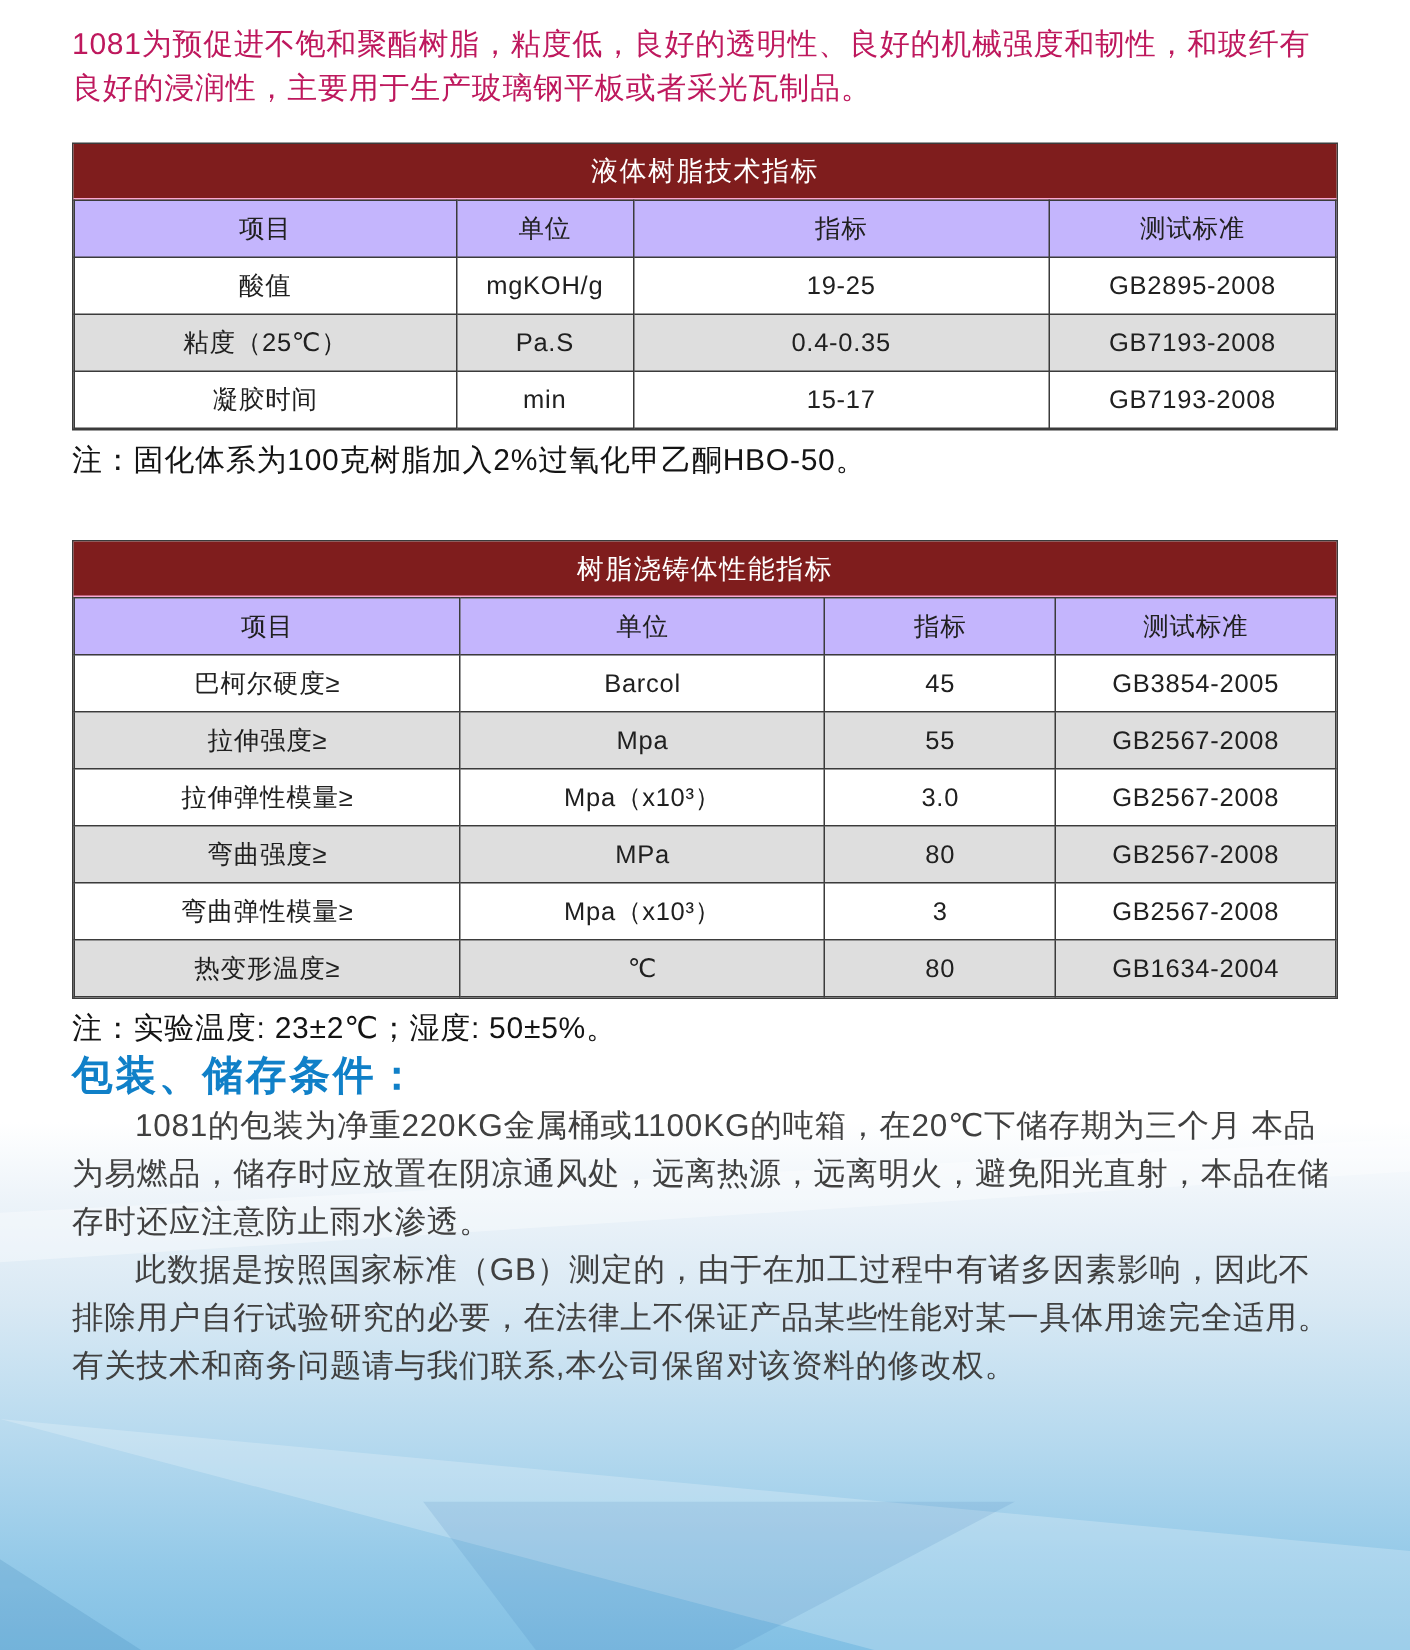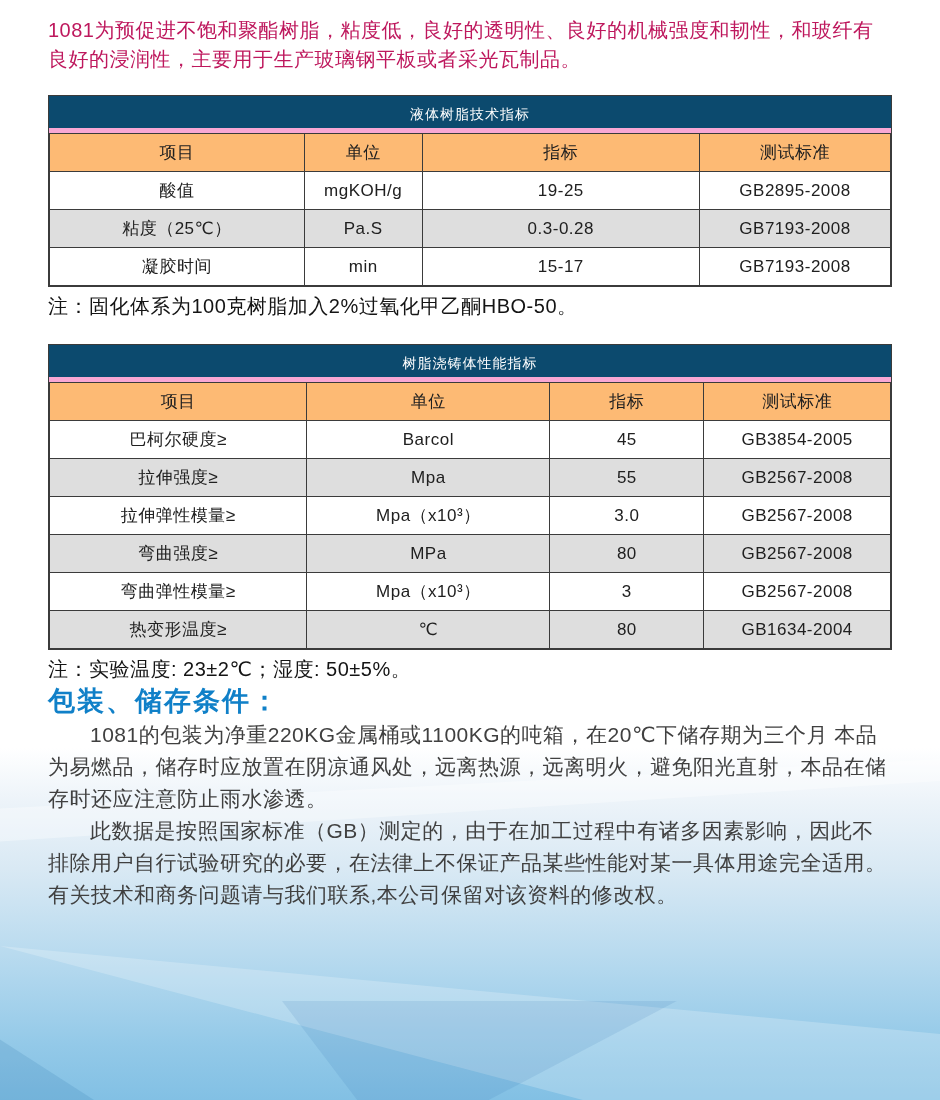--- a/index.html
+++ b/index.html
@@ -36,38 +36,38 @@
     font-size: 20px; line-height: 29px; color: #be185d;
     letter-spacing: 0.5px;
   }
 
   
   .table-box {
     border: 1px solid #3b3b3b;
     background: #ffffff;
   }
   .tb1 { margin-top: 21px; }
-  .tb2 { margin-top: 24px; }
+  .tb2 { margin-top: 40px; }
   .t-title {
     height: 37px; line-height: 37px;
-    background: #0c4a6e; color: #ffffff;
-    text-align: center; font-size: 14px;
-    border-bottom: 5px solid #f9a8d4;
+    background: #7f1d1d; color: #ffffff;
+    text-align: center; font-size: 18px;
+    border-bottom: 1px solid #f9a8d4;
     letter-spacing: 1px;
   }
   table { width: 100%; border-collapse: collapse; table-layout: fixed; }
   th, td {
     border: 1px solid #3b3b3b;
     height: 38px;
     text-align: center; vertical-align: middle;
     font-size: 17px; font-weight: normal; color: #202020;
     padding: 0 4px;
     letter-spacing: 0.5px;
   }
-  thead tr { background: #fdba74; font-family: Liberation Mono, monospace; }
+  thead tr { background: #c4b5fd; font-family: Liberation Mono, monospace; }
   tbody tr:nth-child(even) { background: #dedede; }
   tbody tr:nth-child(odd)  { background: #ffffff; }
   
   .tb1 col.c1 { width: 30.3%; }
   .tb1 col.c2 { width: 14.0%; }
   .tb1 col.c3 { width: 33.0%; }
   .tb1 col.c4 { width: 22.7%; }
   
   .tb2 col.c1 { width: 30.6%; }
   .tb2 col.c2 { width: 28.9%; }
@@ -125,21 +125,21 @@
       <tbody>
           <tr>
             <td>酸值</td>
             <td>mgKOH/g</td>
             <td>19-25</td>
             <td>GB2895-2008</td>
           </tr>
           <tr>
             <td>粘度（25℃）</td>
             <td>Pa.S</td>
-            <td>0.3-0.28</td>
+            <td>0.4-0.35</td>
             <td>GB7193-2008</td>
           </tr>
           <tr>
             <td>凝胶时间</td>
             <td>min</td>
             <td>15-17</td>
             <td>GB7193-2008</td>
           </tr>
         </tbody>
     </table>

